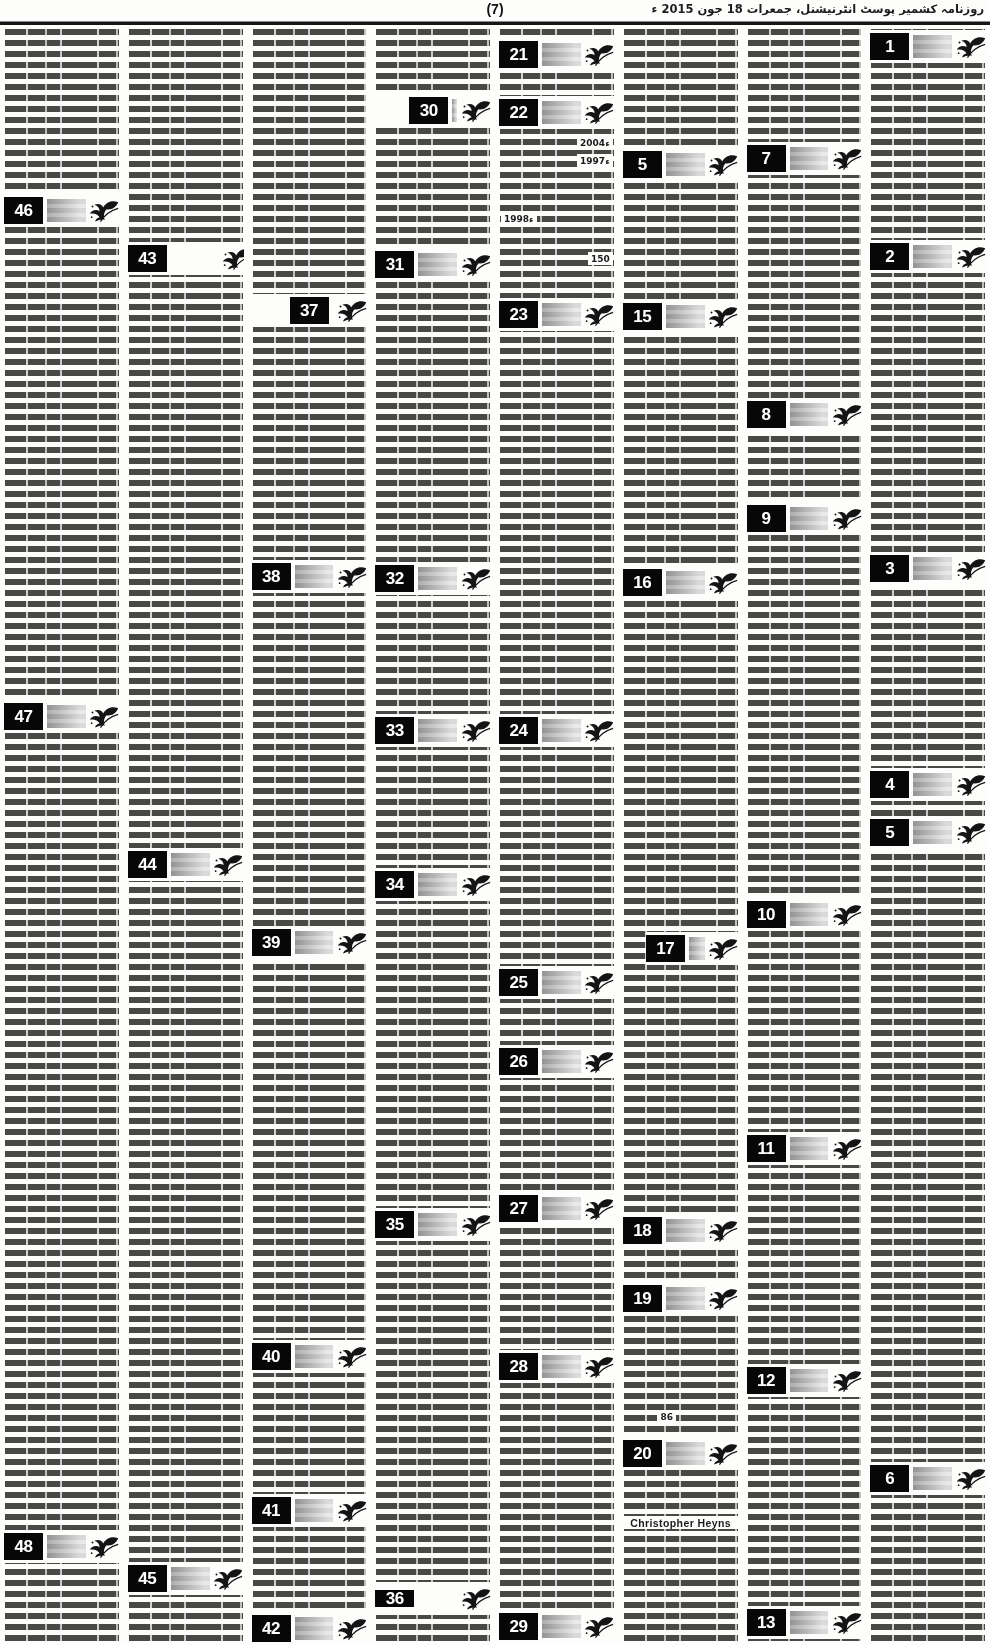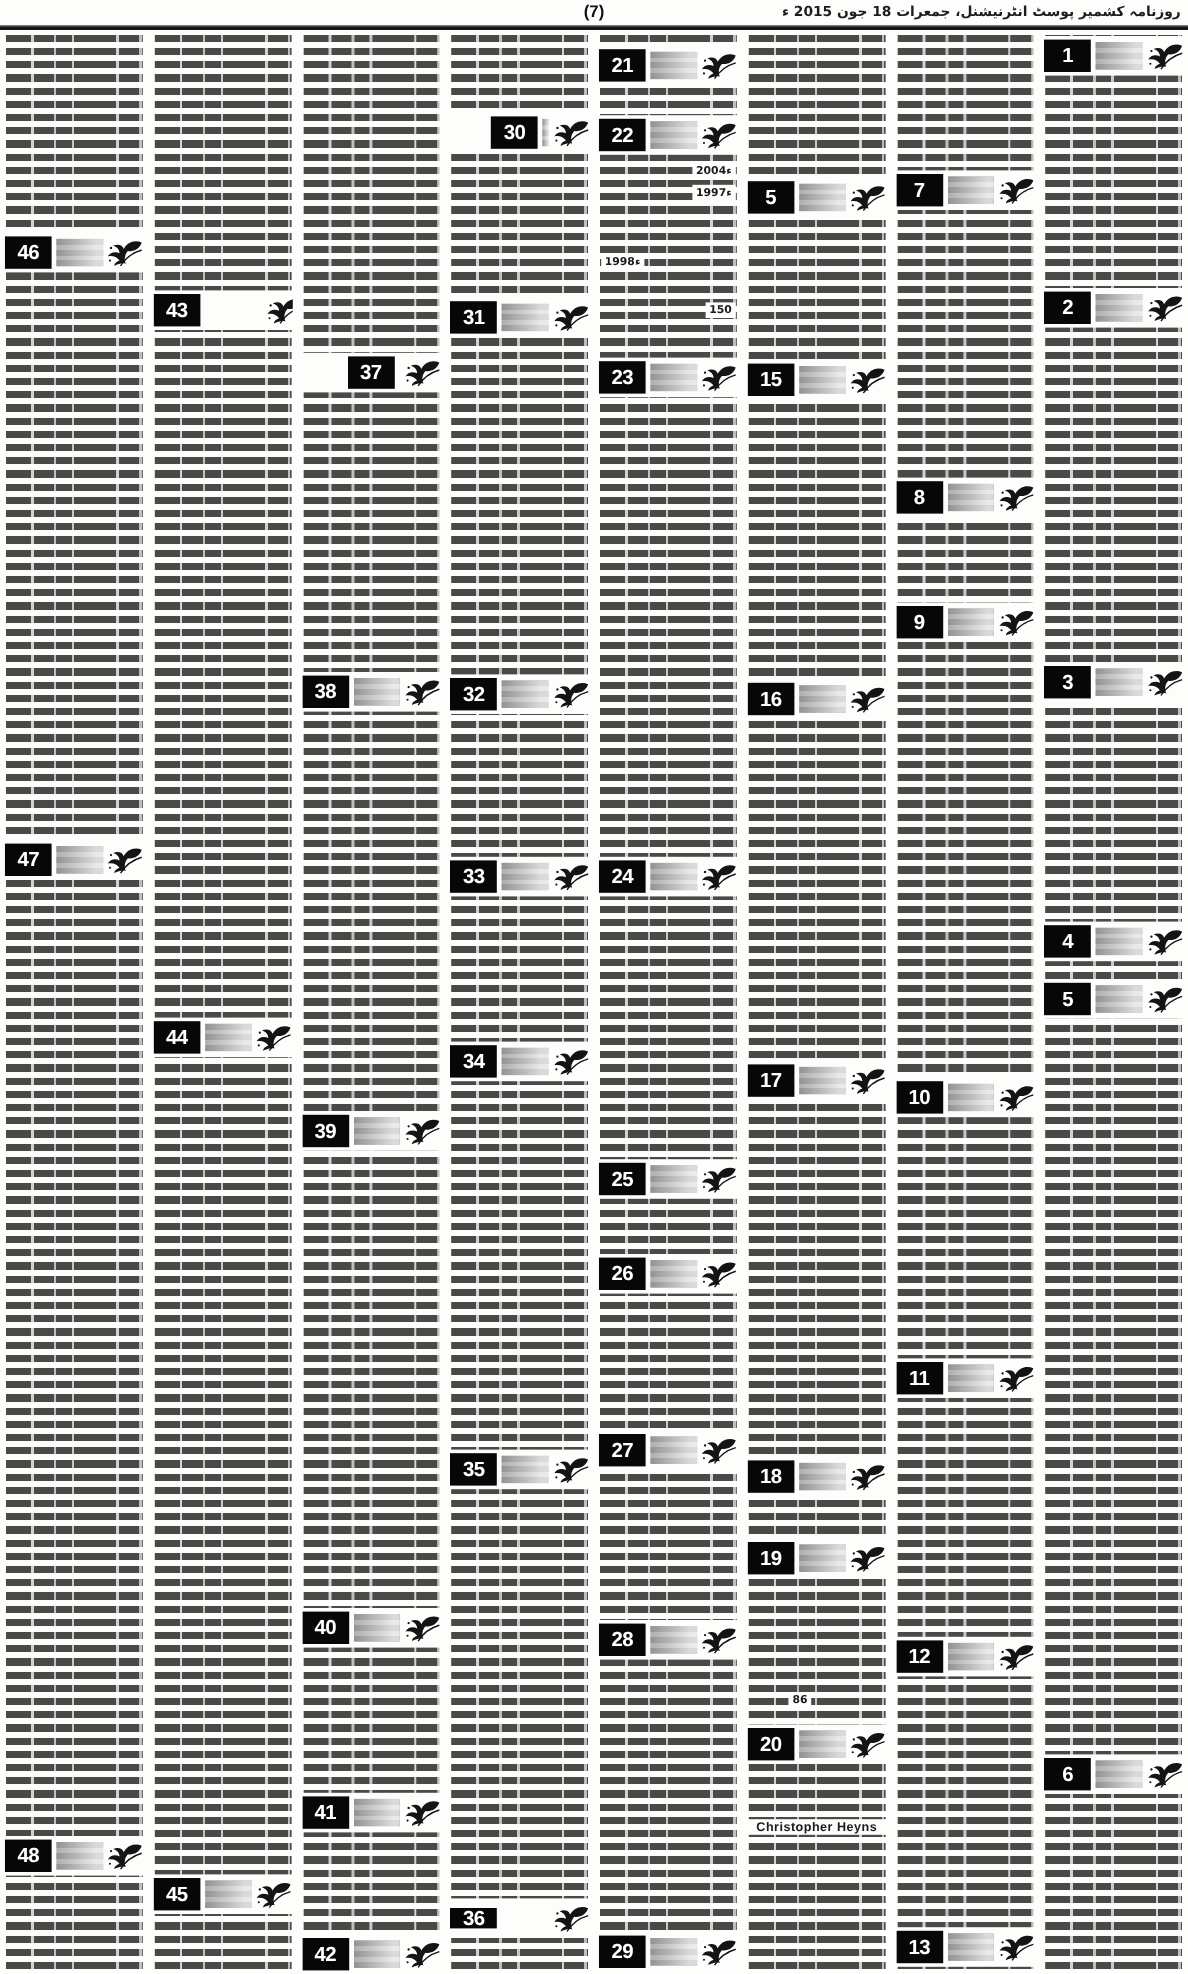--- a/index.html
+++ b/index.html
@@ -287,21 +287,21 @@
         <div class="stripes"></div>
         <div class="ornament">
           <svg viewBox="0 0 34 26" xmlns="http://www.w3.org/2000/svg">
             <path d="M33 3 C26 0 19 3 16 9 C15 5 10 4 6 6 C10 7 12 10 12 13 C8 11 3 12 1 16 C6 15 10 17 12 20 C9 21 7 23 7 25 C11 23 15 22 18 23 C16 19 17 14 20 11 C25 12 31 9 33 3 Z" fill="#141414"></path>
             <path d="M13 25 C18 17 26 12 33 10" stroke="#141414" stroke-width="1.3" fill="none"></path>
             <circle cx="4" cy="8" r="1.1" fill="#141414"></circle>
             <circle cx="3" cy="20" r="1" fill="#141414"></circle>
           </svg>
         </div>
       </div>
-      <div class="section-head" style="top: 857px;">
+      <div class="section-head" style="top: 905px; margin-left: 23px;">
         <div class="numbox">17</div>
         <div class="stripes"></div>
         <div class="ornament">
           <svg viewBox="0 0 34 26" xmlns="http://www.w3.org/2000/svg">
             <path d="M33 3 C26 0 19 3 16 9 C15 5 10 4 6 6 C10 7 12 10 12 13 C8 11 3 12 1 16 C6 15 10 17 12 20 C9 21 7 23 7 25 C11 23 15 22 18 23 C16 19 17 14 20 11 C25 12 31 9 33 3 Z" fill="#141414"></path>
             <path d="M13 25 C18 17 26 12 33 10" stroke="#141414" stroke-width="1.3" fill="none"></path>
             <circle cx="4" cy="8" r="1.1" fill="#141414"></circle>
             <circle cx="3" cy="20" r="1" fill="#141414"></circle>
           </svg>
         </div>

